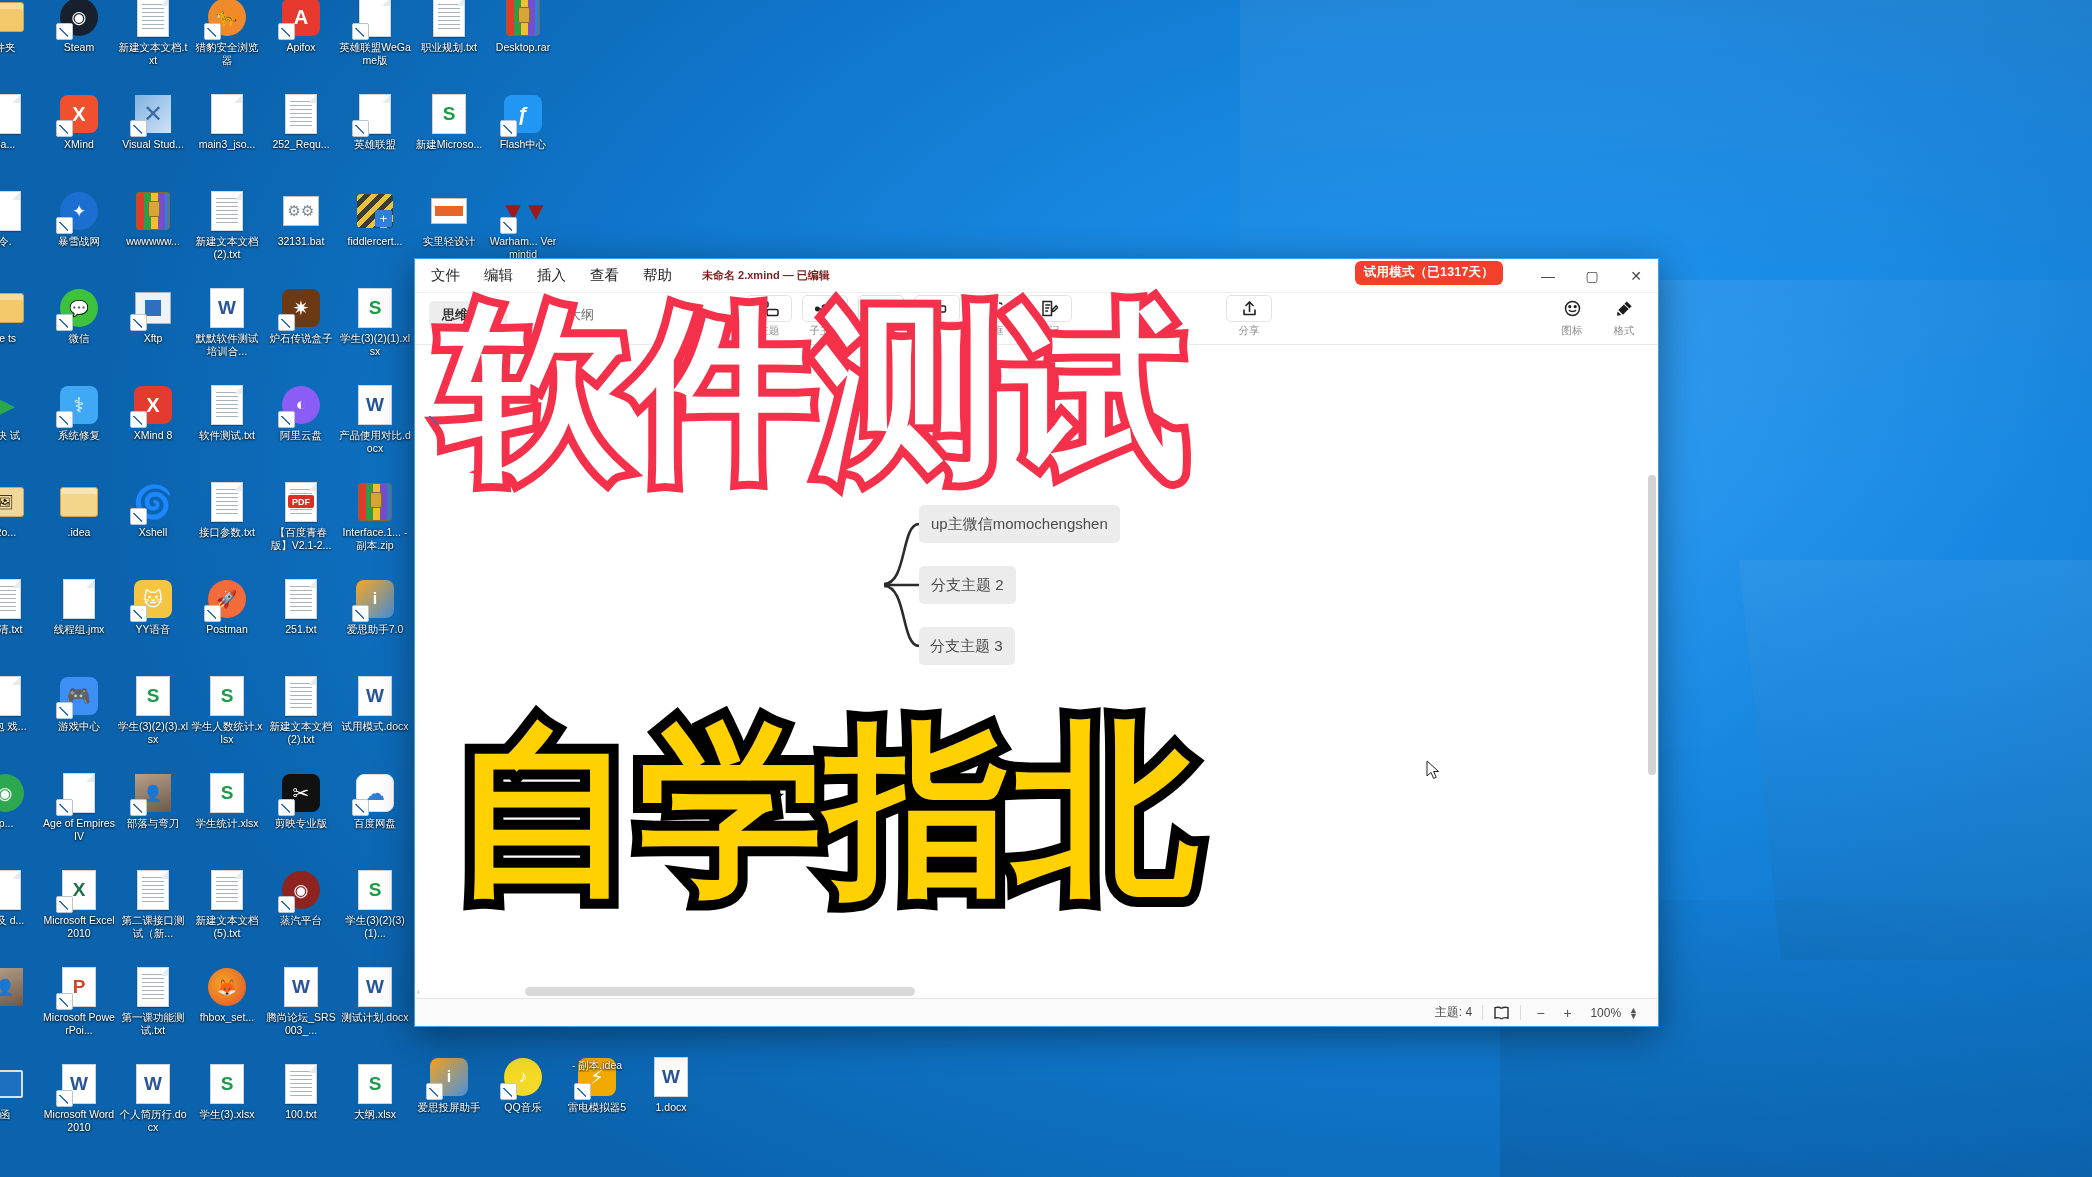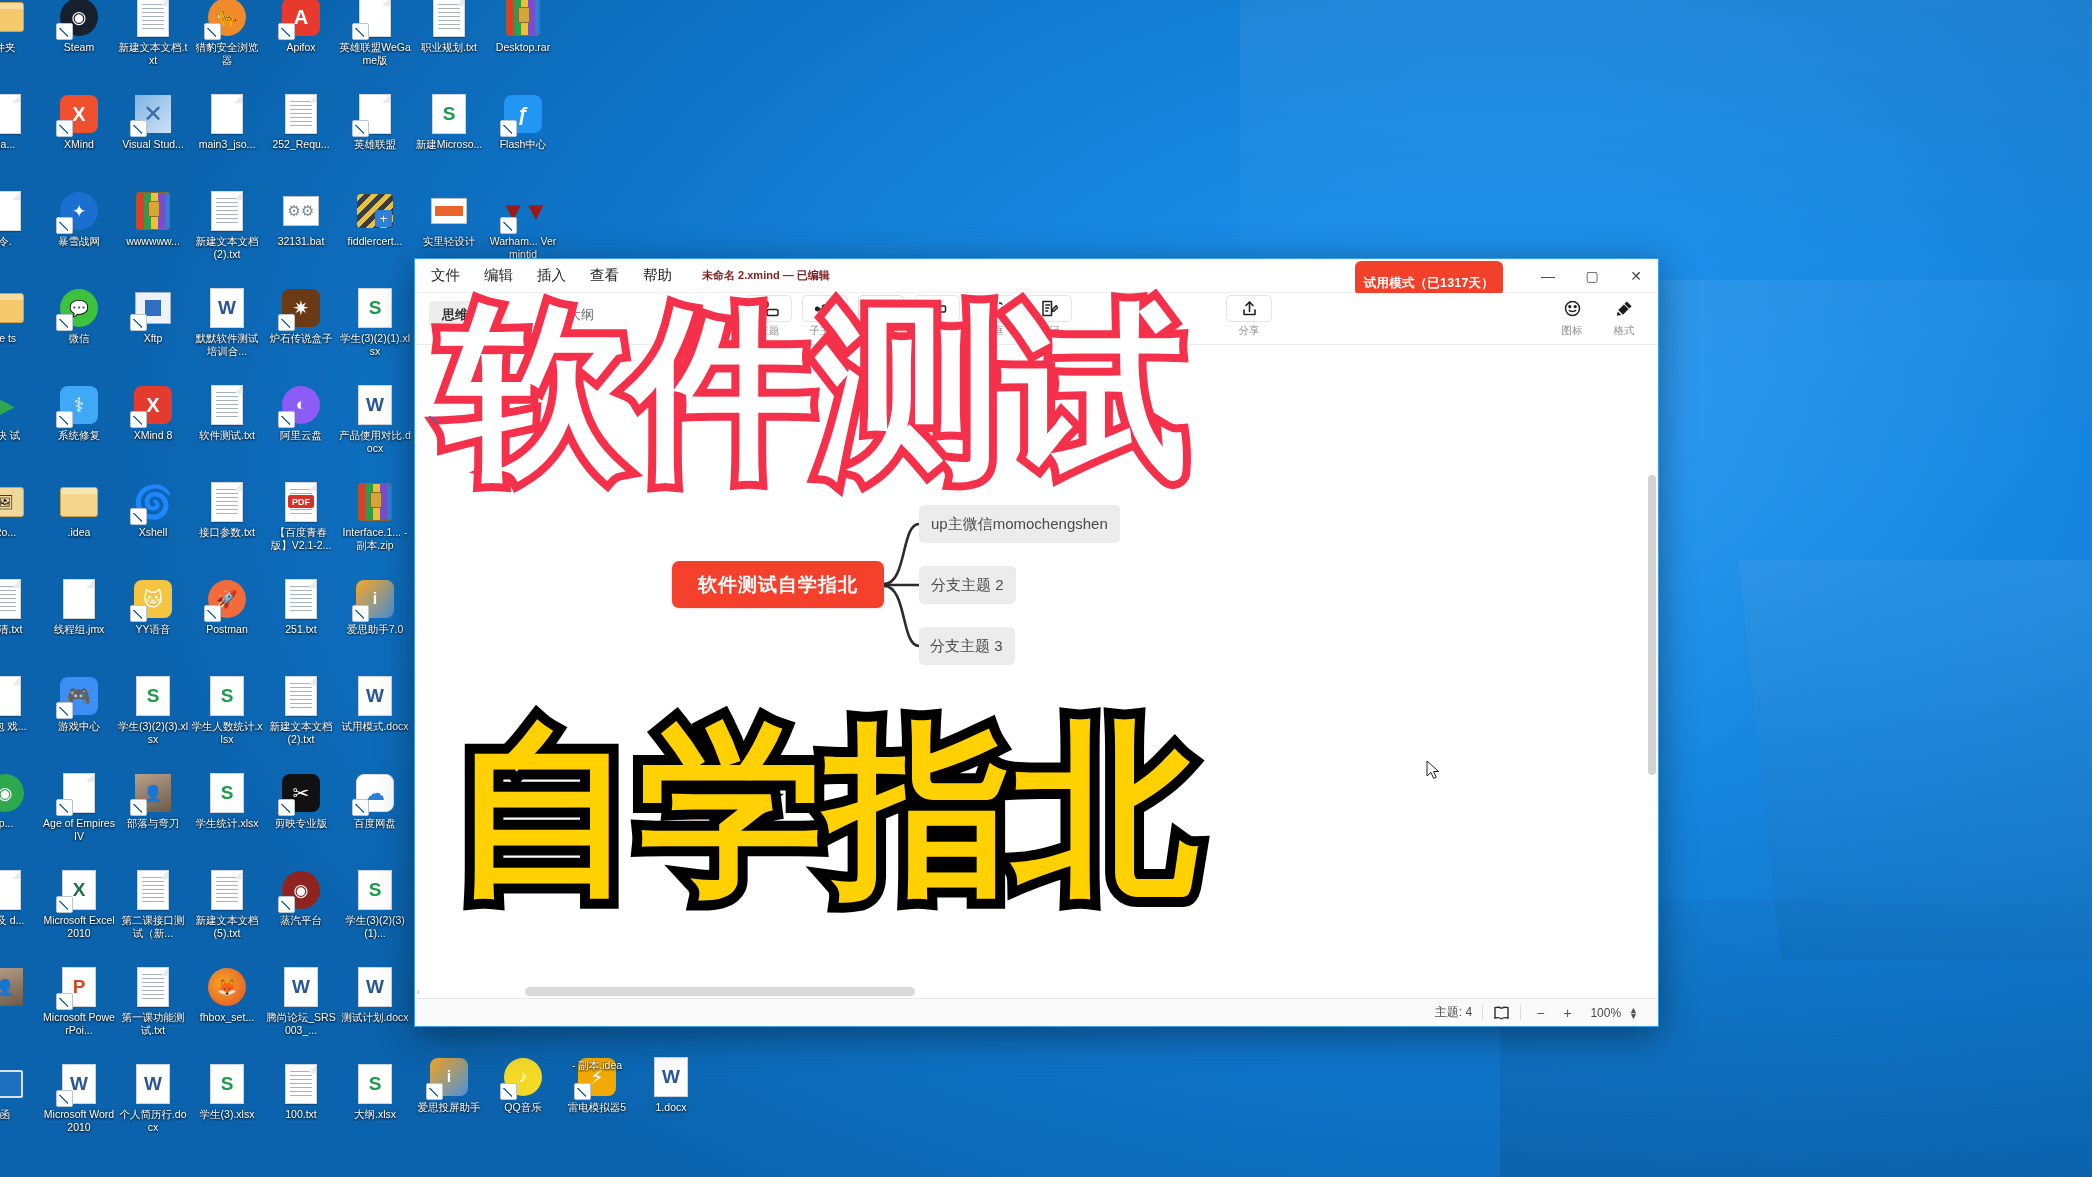--- a/index.html
+++ b/index.html
@@ -139,21 +139,21 @@
   }
   #doc-title {
     font-size: 11px; color: #7f1d1d;
     margin-left: 8px;
     font-weight: bold;
   }
   #trial-badge {
     position: absolute; right: 155px; top: 2px;
     background: #f3402b; color: #fff;
     font-size: 12.5px; font-weight: bold;
-    padding: 14px 9px 4px;
+    padding: 3px 9px 4px;
     border-radius: 6px;
     letter-spacing: .2px;
   }
   #win-controls {
     position: absolute; right: 0; top: 0;
     display: flex; height: 34px;
   }
   .wbtn {
     width: 44px; height: 34px;
     display: flex; align-items: center; justify-content: center;
@@ -1057,21 +1057,20 @@
 
     <div id="canvas-area">
       <svg id="mm-svg">
         <g fill="none" stroke="#2b2b2b" stroke-width="2.6">
           <path d="M469 239 C 492 239, 486 179, 504 179"></path>
           <path d="M469 240 L 504 240"></path>
           <path d="M469 241 C 492 241, 486 301, 504 301"></path>
         </g>
       </svg>
 
-      <div id="mm-root">软件测试自学指北</div>
       <div class="mm-branch" id="mm-b1">up主微信momochengshen</div>
       <div class="mm-branch" id="mm-b2">分支主题 2</div>
       <div class="mm-branch" id="mm-b3">分支主题 3</div>
 
       <div id="vscroll">
         <div id="vthumb"></div>
       </div>
       <div id="hscroll-track">
         <div id="hscroll-arrow">‹</div>
         <div id="hthumb"></div>

